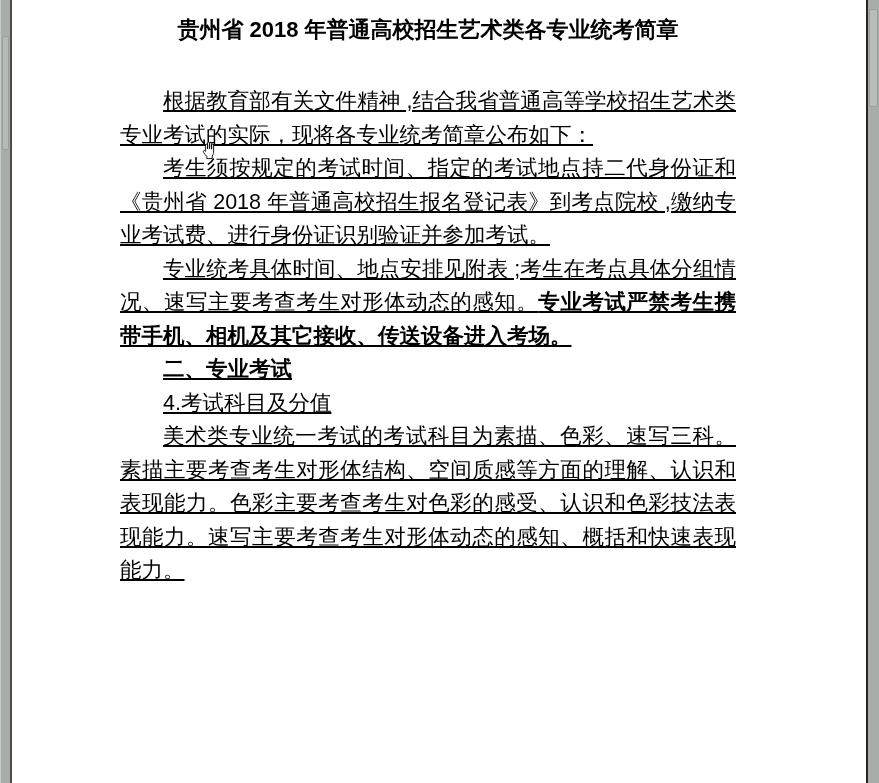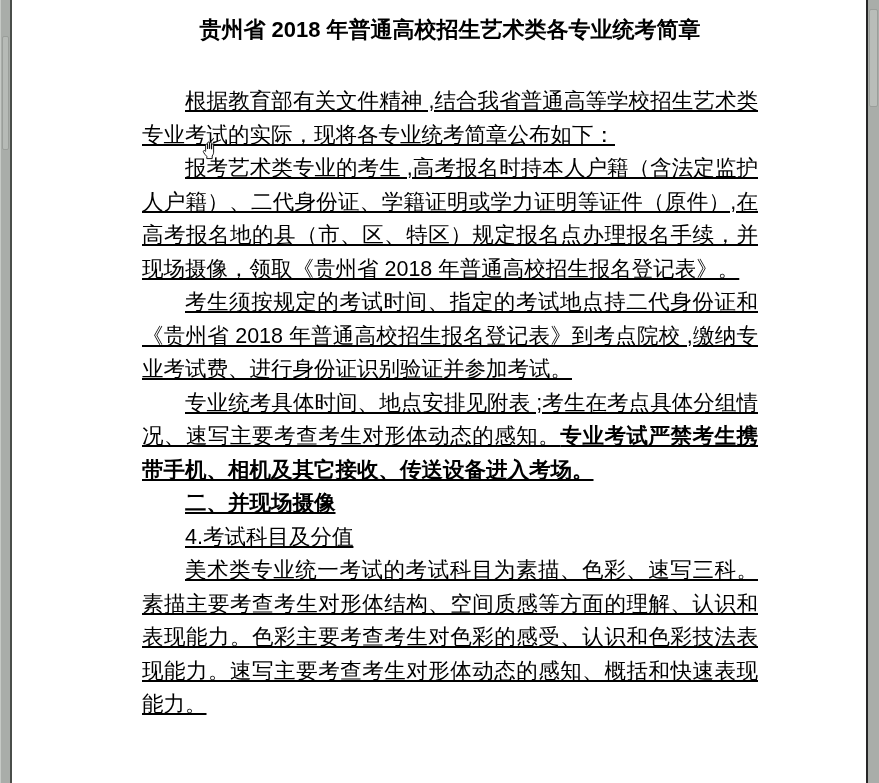--- a/index.html
+++ b/index.html
@@ -29,21 +29,21 @@
   }
   .edge-thumb {
     position: absolute; left: 1px; right: 1px;
     border-radius: 2px;
   }
   .edge-left .edge-thumb  { top: 36px; height: 112px; background: #b6bab6; border: 1px solid #9a9e9a; }
   .edge-right .edge-thumb { top: 9px;  height: 96px;  background: #b9bdb9; border: 1px solid #9a9e9a; }
 
   
   .page {
-    position: absolute; left: 22px; top: 0;
+    position: absolute; left: 0; top: 0;
     width: 855px; height: 783px;
     background: #ffffff;
   }
   .doc {
     padding: 16px 119px 0 120px; 
   }
   .doc-title {
     margin: 0 0 41px 0;
     font-size: 22px;
     line-height: 28px;
@@ -79,24 +79,23 @@
 
 <div class="edge edge-right">
   <div class="edge-thumb"></div>
 </div>
 
 <div class="page">
   <div class="doc">
     <h1 class="doc-title">贵州省 2018 年普通高校招生艺术类各专业统考简章</h1>
     <div id="blocks">
         <p class="indent body"><span>根据教育部有关文件精神 ,结合我省普通高等学校招生艺术类专业考试的实际，现将各专业统考简章公布如下：</span></p>
-        <p class="indent body"><span>报考艺术类专业的考生 ,高考报名时持本人户籍（含法定监护人户籍）、二代身份证、学籍证明或学力证明等证件（原件）,在高考报名地的县（市、区、特区）规定报名点办理报名手续，并现场摄像，领取《贵州省 2018 年普通高校招生报名登记表》。</span></p>
         <p class="indent body"><span>考生须按规定的考试时间、指定的考试地点持二代身份证和《贵州省 2018 年普通高校招生报名登记表》到考点院校 ,缴纳专业考试费、进行身份证识别验证并参加考试。</span></p>
         <p class="indent body"><span>专业统考具体时间、地点安排见附表 ;考生在考点具体分组情况、速写主要考查考生对形体动态的感知。</span><b>专业考试严禁考生携带手机、相机及其它接收、传送设备进入考场。</b></p>
-        <p class="indent heading"><b>二、并现场摄像</b></p>
+        <p class="indent heading"><b>二、专业考试</b></p>
         <p class="indent subheading"><span>4.考试科目及分值</span></p>
         <p class="indent body"><span>美术类专业统一考试的考试科目为素描、色彩、速写三科。素描主要考查考生对形体结构、空间质感等方面的理解、认识和表现能力。色彩主要考查考生对色彩的感受、认识和色彩技法表现能力。速写主要考查考生对形体动态的感知、概括和快速表现能力。</span></p>
       </div>
   </div>
 </div>
 
 <div class="cursor" id="hand-cursor" style="left: 201px; top: 140px;">
   <svg viewBox="0 0 17 21" width="17" height="21" xmlns="http://www.w3.org/2000/svg">
     <path d="M4.6 10.5 V5.2 Q4.6 4.0 5.6 4.0 Q6.6 4.0 6.6 5.2 V9 V3.2 Q6.6 2.0 7.6 2.0 Q8.6 2.0 8.6 3.2 V8.8 V3.6 Q8.6 2.4 9.6 2.4 Q10.6 2.4 10.6 3.6 V9.2 V5.0 Q10.6 3.9 11.6 3.9 Q12.6 3.9 12.6 5.0 V12.2 Q12.6 13.6 12.0 14.6 L11.2 16.0 V18.6 H5.8 V16.4 Q3.8 14.4 2.7 12.6 Q1.9 11.3 2.7 10.7 Q3.5 10.1 4.6 11.3 Z" fill="#ffffff" stroke="#000000" stroke-width="0.9" stroke-linejoin="round"></path>
   </svg>

